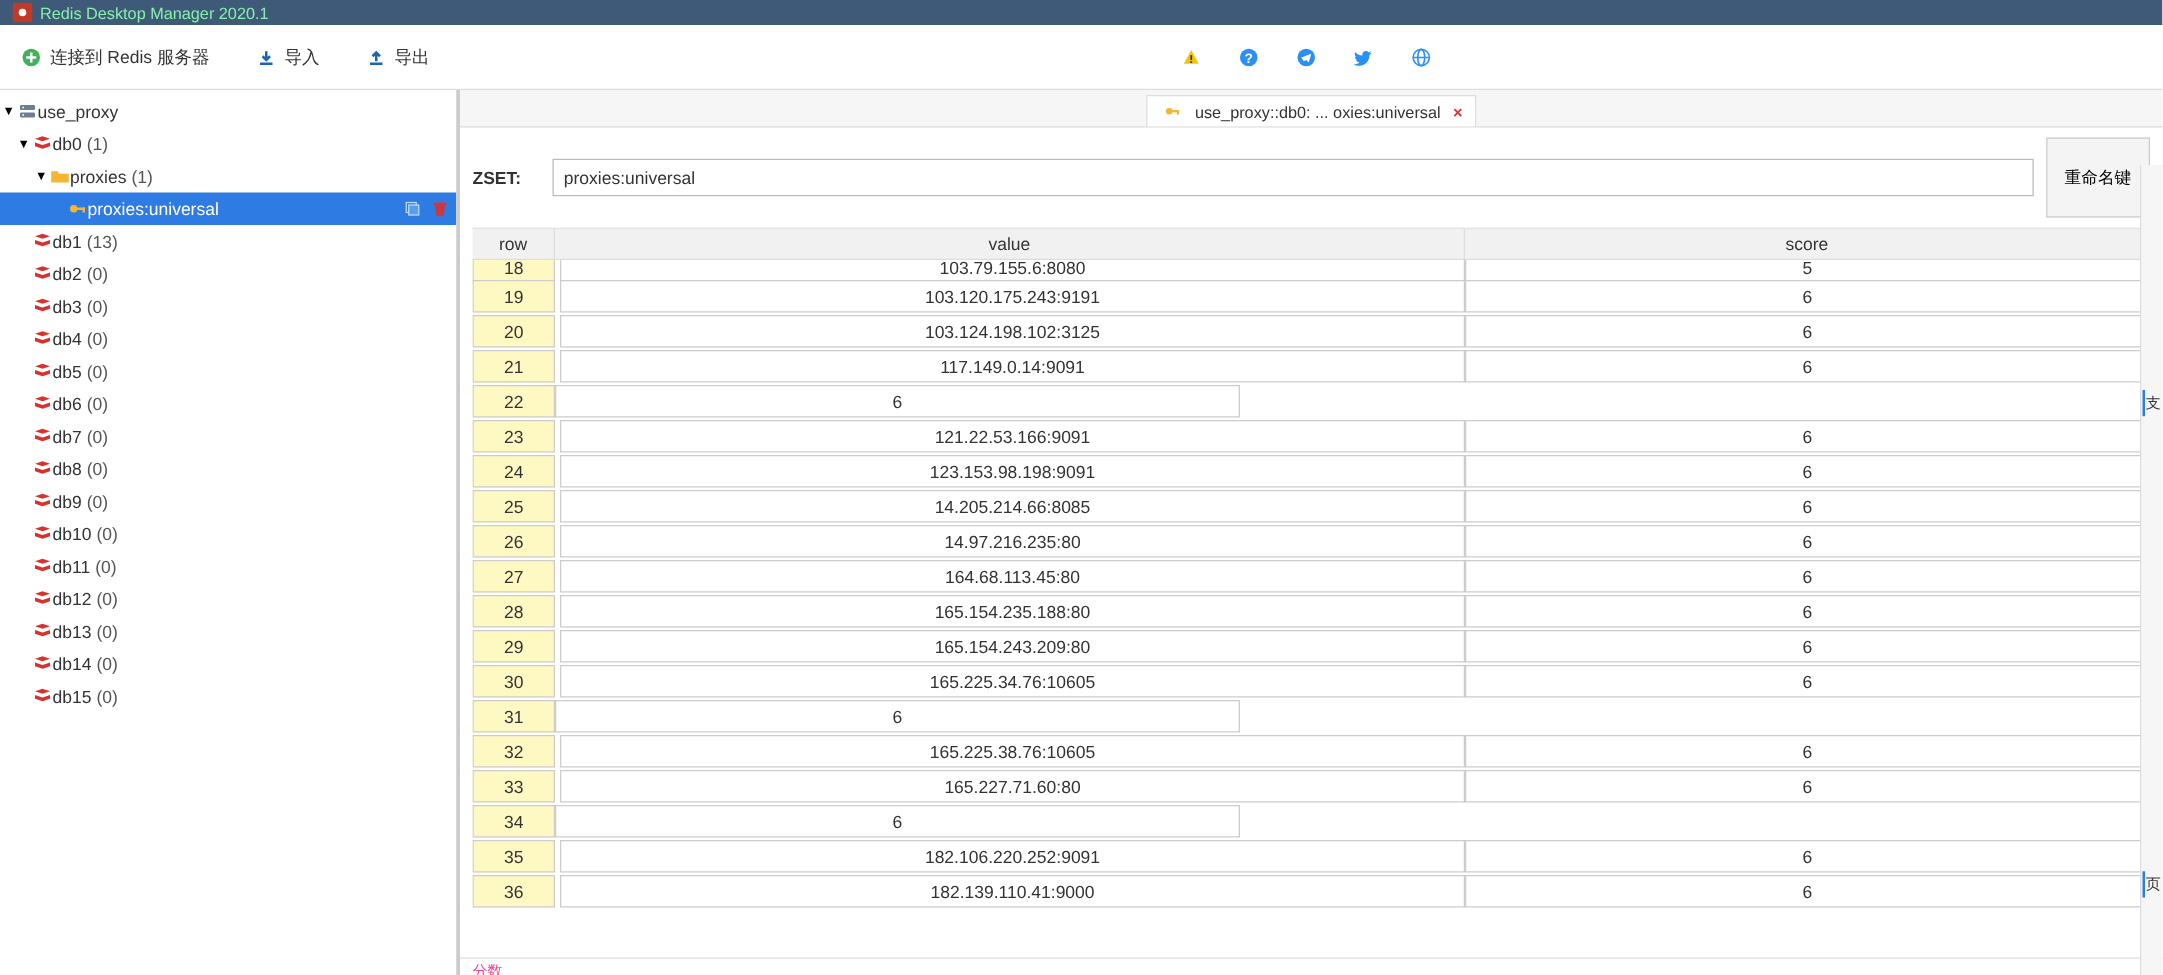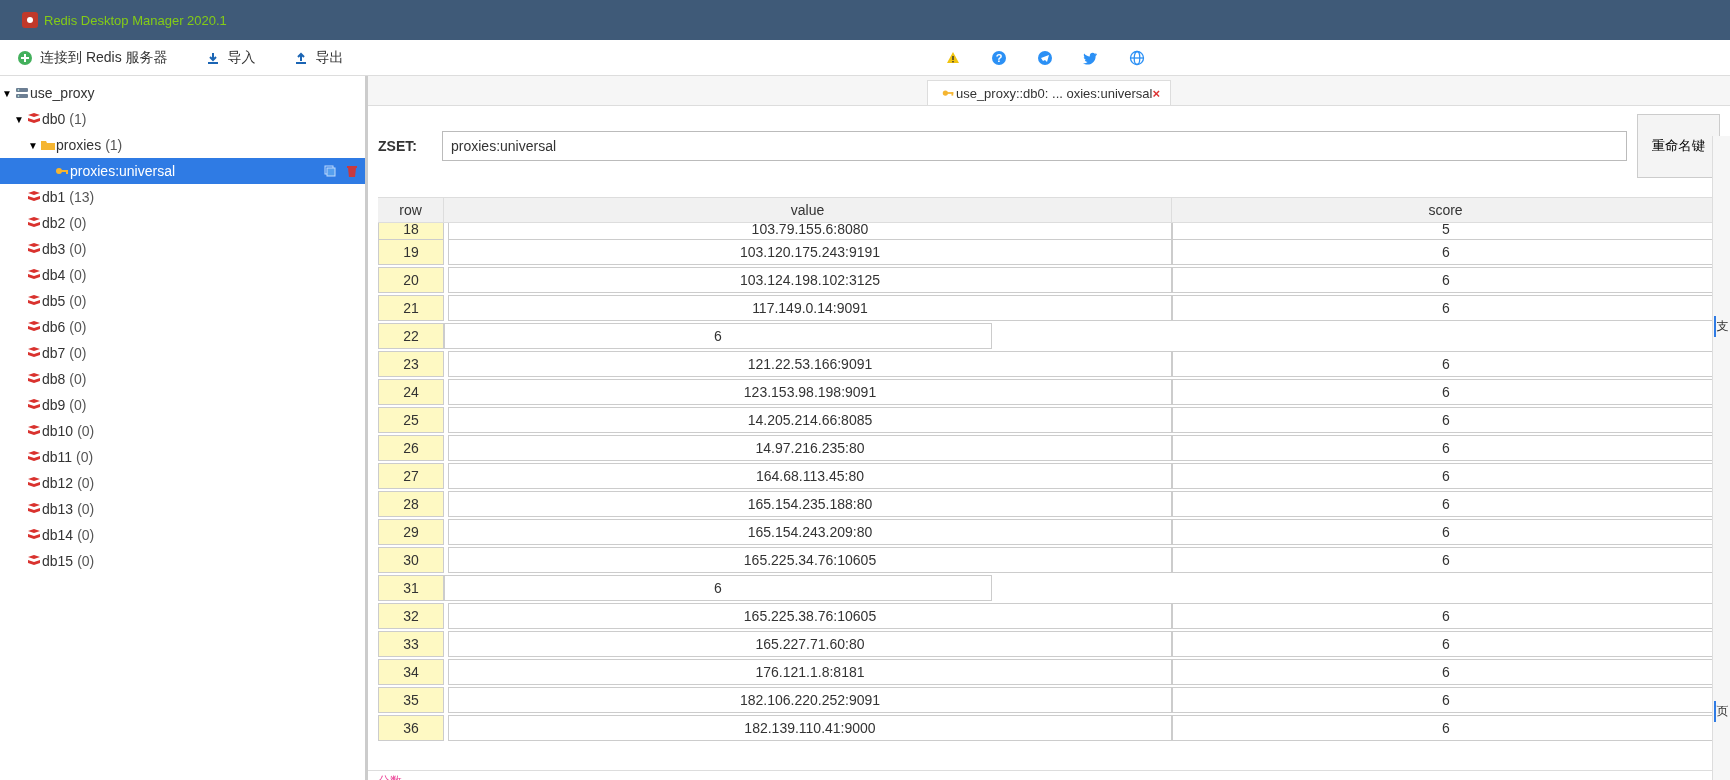--- a/index.html
+++ b/index.html
@@ -1,24 +1,24 @@
 <!DOCTYPE html>
 <html><head>
 <meta charset="utf-8">
 <style>
   * { box-sizing: border-box; margin: 0; padding: 0; font-family: "Segoe UI", Tahoma, Arial, sans-serif; }
   body { width: 1730px; height: 780px; background: #fff; font-size: 14px; color: #333; overflow: hidden; }
 
   
-  .titlebar { height: 40px; background: #3f5a78; color: #84cc16; display: flex; align-items: center; padding: 0 22px; }
+  .titlebar { height: 20px; background: #3f5a78; color: #86efac; display: flex; align-items: center; padding: 0 10px; }
   .titlebar .logo { width: 16px; height: 16px; margin-right: 6px; display:flex; align-items:center; justify-content:center;}
   .titlebar .title { font-size: 13px; }
 
   
-  .toolbar { height: 36px; display: flex; align-items: center; border-bottom: 1px solid #ddd; }
+  .toolbar { height: 52px; display: flex; align-items: center; border-bottom: 1px solid #ddd; }
   .toolbar-left { display: flex; align-items: center; gap: 24px; padding: 0 10px; }
   .tb-btn { display: flex; align-items: center; gap: 6px; cursor: pointer; padding: 4px 6px; }
   .toolbar-center { flex: 1; display: flex; justify-content: center; gap: 28px; }
   .ic { width: 18px; height: 18px; display:flex; align-items:center; justify-content:center; }
 
   
   .main { display: flex; height: calc(780px - 28px - 36px); }
   .sidebar { width: 368px; border-right: 3px solid #ccc; overflow: hidden; padding-top: 4px; }
   .content { flex: 1; display: flex; flex-direction: column; position: relative; min-width: 0; }
 
@@ -34,31 +34,31 @@
   .indent-3 { padding-left: 42px; }
   .tree-label { margin-left: 0; }
   .tree-count { margin-left: 4px; color: #555; }
   .row-actions { margin-left: auto; display: flex; gap: 8px; }
   .row-actions span { opacity: 0.9; }
 
   .ico { width: 16px; height: 16px; display:inline-flex; align-items:center; justify-content:center; margin-left:2px;}
 
   
   .tabstrip { height: 30px; display: flex; align-items: flex-end; justify-content: center; border-bottom: 1px solid #ddd; background: #f6f6f6; }
-  .tab { display: flex; align-items: center; gap: 0; padding: 4px 10px; background: #fff; border: 1px solid #ddd; border-bottom: none; font-size: 13px; }
+  .tab { display: flex; align-items: center; gap: 10px; padding: 4px 10px; background: #fff; border: 1px solid #ddd; border-bottom: none; font-size: 13px; }
   .tab .close { color: #d33; cursor: pointer; font-weight: bold; }
 
   
   .keyrow { display: flex; align-items: center; gap: 10px; padding: 8px 10px; }
   .keyrow .type { font-weight: bold; width: 54px;}
   .keyrow input { flex: 1; border: 1px solid #bbb; padding: 6px 8px; font-size: 14px; background:#fff; color:#333;}
   .rename-btn { border: 1px solid #ccc; background: #f4f4f4; padding: 22px 14px; cursor: pointer; }
 
   
-  .tablewrap { flex: 1; overflow: hidden; padding: 0 10px 6px 10px; display:flex; flex-direction:column;margin-top:11px; }
+  .tablewrap { flex: 1; overflow: hidden; padding: 0 10px 6px 10px; display:flex; flex-direction:column; }
   .dthead { display: flex; background: #f1f1f1; border-top: 1px solid #ddd; border-bottom: 1px solid #ddd; }
   .dthead > div { padding: 4px 0; text-align: center; border-right: 1px solid #ddd; }
   .col-row   { width: 66px; }
   .col-value { flex: 1; }
   .col-value-cell { flex: 1; margin-left: 4px;}
   .col-score { width: 548px; }
   .scroll { flex:1; overflow:hidden; }
   .drow { display: flex; height: 28px; align-items:center;}
   .drow > div { padding: 4px 0; text-align: center; overflow: hidden; white-space: nowrap; }
   .drow .col-row   { border: 1px solid #ccc; margin-bottom:-1px; background:#fef9c3;}
@@ -484,21 +484,20 @@
             <div class="col-value-cell">165.225.38.76:10605</div>
             <div class="col-score">6</div>
           </div>
           <div class="drow">
             <div class="col-row">33</div>
             <div class="col-value-cell">165.227.71.60:80</div>
             <div class="col-score">6</div>
           </div>
           <div class="drow">
             <div class="col-row">34</div>
-            <div class="col-value-cell">176.121.1.8:8181</div>
             <div class="col-score">6</div>
           </div>
           <div class="drow">
             <div class="col-row">35</div>
             <div class="col-value-cell">182.106.220.252:9091</div>
             <div class="col-score">6</div>
           </div>
           <div class="drow">
             <div class="col-row">36</div>
             <div class="col-value-cell">182.139.110.41:9000</div>

